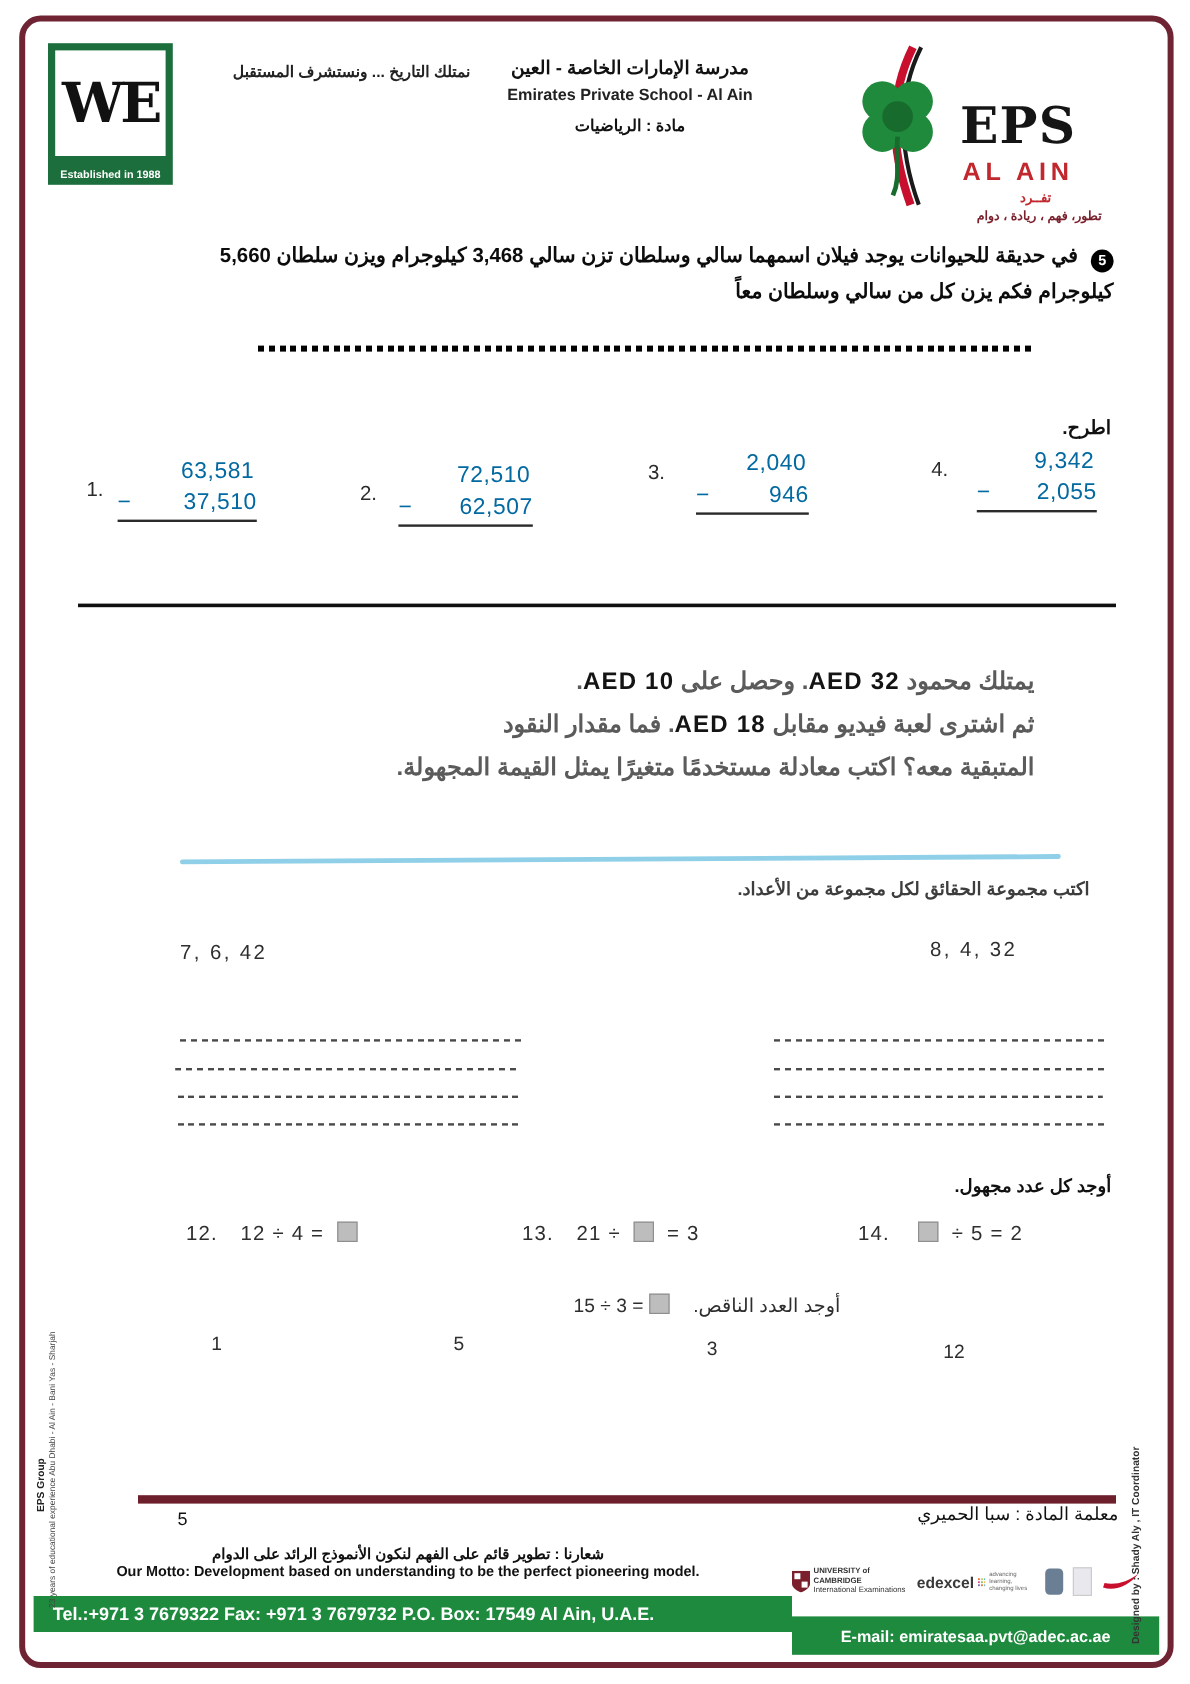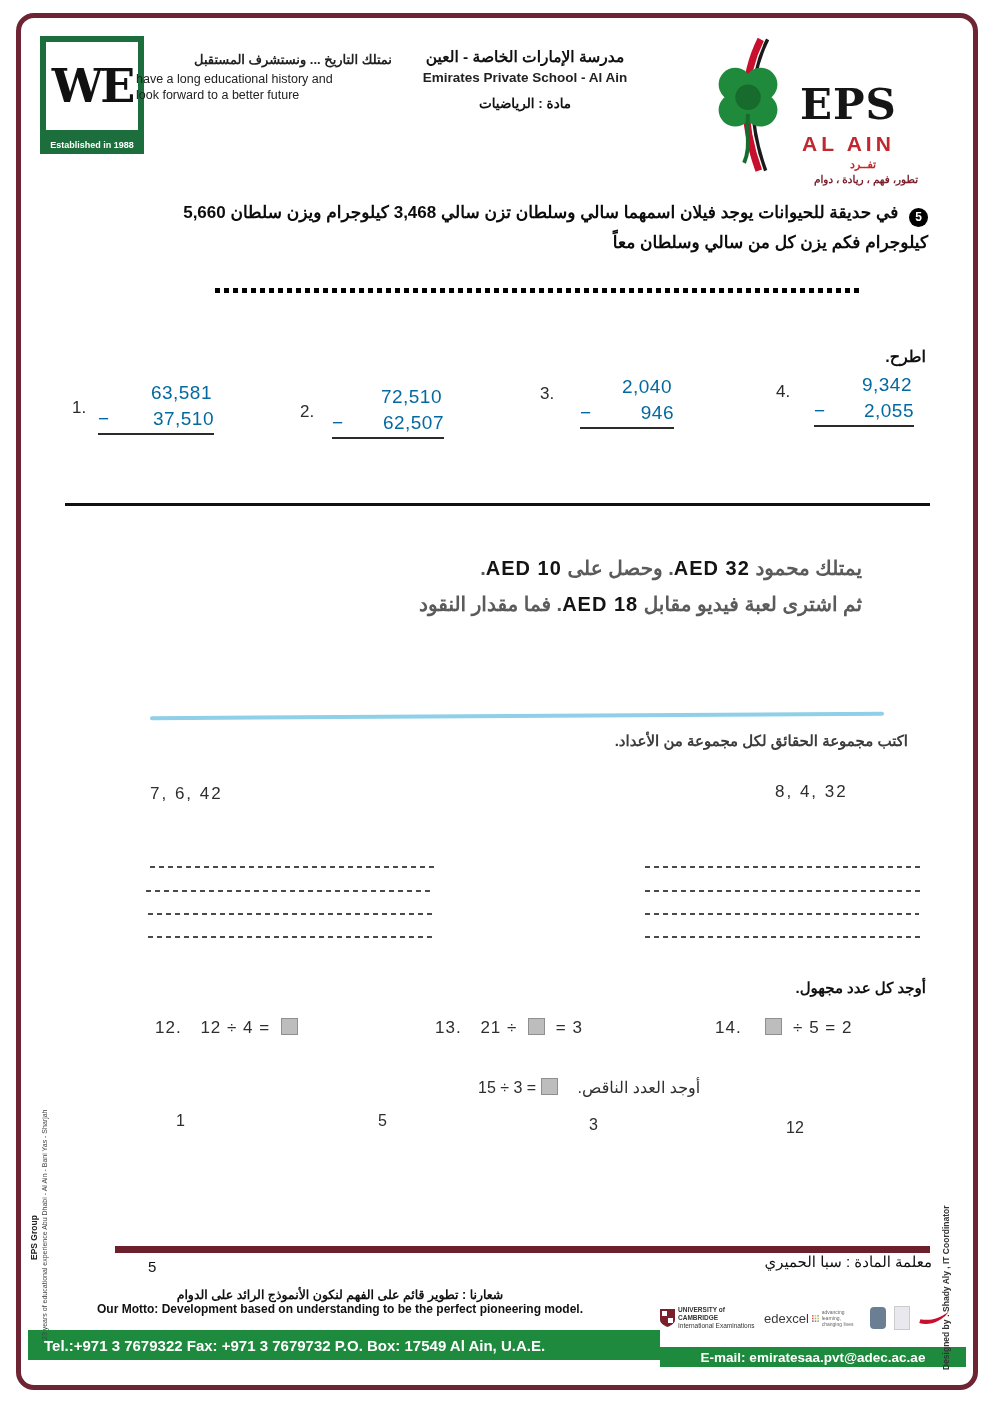--- a/index.html
+++ b/index.html
@@ -73,29 +73,29 @@
   .pagenum{left:148px;top:1258px;font-size:15px;color:#111;}
   .motto2-ar{left:60px;top:1287px;width:560px;text-align:center;direction:rtl;
              font-size:12.5px;font-weight:bold;color:#111;}
   .motto2-en{left:60px;top:1302px;width:560px;text-align:center;
              font-size:12px;font-weight:bold;color:#111;}
   .logos{left:660px;top:1301px;width:290px;height:34px;display:flex;align-items:center;gap:8px;}
   .camb{display:flex;align-items:center;gap:3px;}
   .camb-txt{font-size:6.5px;line-height:8px;color:#333;width:78px;}
   .camb-txt .t1{font-weight:bold;}
   .edx{display:flex;align-items:center;gap:3px;}
-  .edx-word{font-size:13px;font-weight:normal;color:#3a3a3a;}
+  .edx-word{font-size:13px;font-weight:bold;color:#3a3a3a;}
   .edx-sub{font-size:5px;color:#666;}
   .minilogo{width:22px;height:22px;border-radius:4px;background:#6b7f94;
             display:flex;align-items:center;justify-content:center;color:#fff;font-size:10px;}
   .minilogo2{width:20px;height:22px;background:#e8e8ee;border:1px solid #ccc;}
   .greenbar{left:28px;top:1330px;width:632px;height:30px;background:#1e8a3e;
             display:flex;align-items:center;padding-left:16px;box-sizing:border-box;
             color:#fff;font-size:15px;font-weight:bold;white-space:nowrap;}
-  .greenbar-email{left:660px;top:1347px;width:306px;height:20px;background:#1e8a3e;
+  .greenbar-email{left:660px;top:1347px;width:306px;height:32px;background:#1e8a3e;
             display:flex;align-items:center;justify-content:center;
             color:#fff;font-size:13.5px;font-weight:bold;}
   
   .vtext{writing-mode:vertical-rl;transform:rotate(180deg);color:#222;white-space:nowrap;}
   .v-left-bold{left:29px;top:1150px;height:110px;font-size:8.5px;font-weight:bold;}
   .v-left-small{left:41px;top:1040px;height:300px;font-size:7px;color:#444;}
   .v-right{left:941px;top:1120px;height:250px;font-size:8.5px;font-weight:bold;color:#333;}
 </style>
 </head>
 <body>
@@ -104,24 +104,20 @@
 
 <div class="abs we-box">
   <div class="we-inner">
     <span class="we-text">WE</span>
   </div>
   <div class="we-est">Established in 1988</div>
 </div>
 
 <div class="abs motto-blk">
   <div class="motto-ar">نمتلك التاريخ ... ونستشرف المستقبل</div>
-  <div class="motto-en">
-    <div>have a long educational history and</div>
-    <div>look forward to a better future</div>
-  </div>
 </div>
 
 <div class="abs school-blk">
   <div class="school-ar">مدرسة الإمارات الخاصة - العين</div>
   <div class="school-en">Emirates Private School - Al Ain</div>
   <div class="school-subject">مادة : الرياضيات</div>
 </div>
 
 <div class="abs eps-logo">
   <svg width="98" height="140" viewBox="0 0 100 140">
@@ -193,20 +189,21 @@
 <div class="abs money">
   <div>
     <span>يمتلك محمود</span>
     <span class="aed">AED 32</span><span>. وحصل على</span>
     <span class="aed">AED 10</span><span>.</span>
   </div>
   <div>
     <span>ثم اشترى لعبة فيديو مقابل</span>
     <span class="aed">AED 18</span><span>. فما مقدار النقود</span>
   </div>
+  <div>المتبقية معه؟ اكتب معادلة مستخدمًا متغيرًا يمثل القيمة المجهولة.</div>
 </div>
 
 <div class="abs bluestroke"></div>
 
 <div class="abs instr-right ff-instr">اكتب مجموعة الحقائق لكل مجموعة من الأعداد.</div>
 
 <div class="abs numset" style="left:150px;top:784px">7, 6, 42</div>
 <div class="abs numset" style="left:775px;top:782px">8, 4, 32</div>
 
 <div class="abs dash" style="left:150px;top:866px;width:287px"></div>

